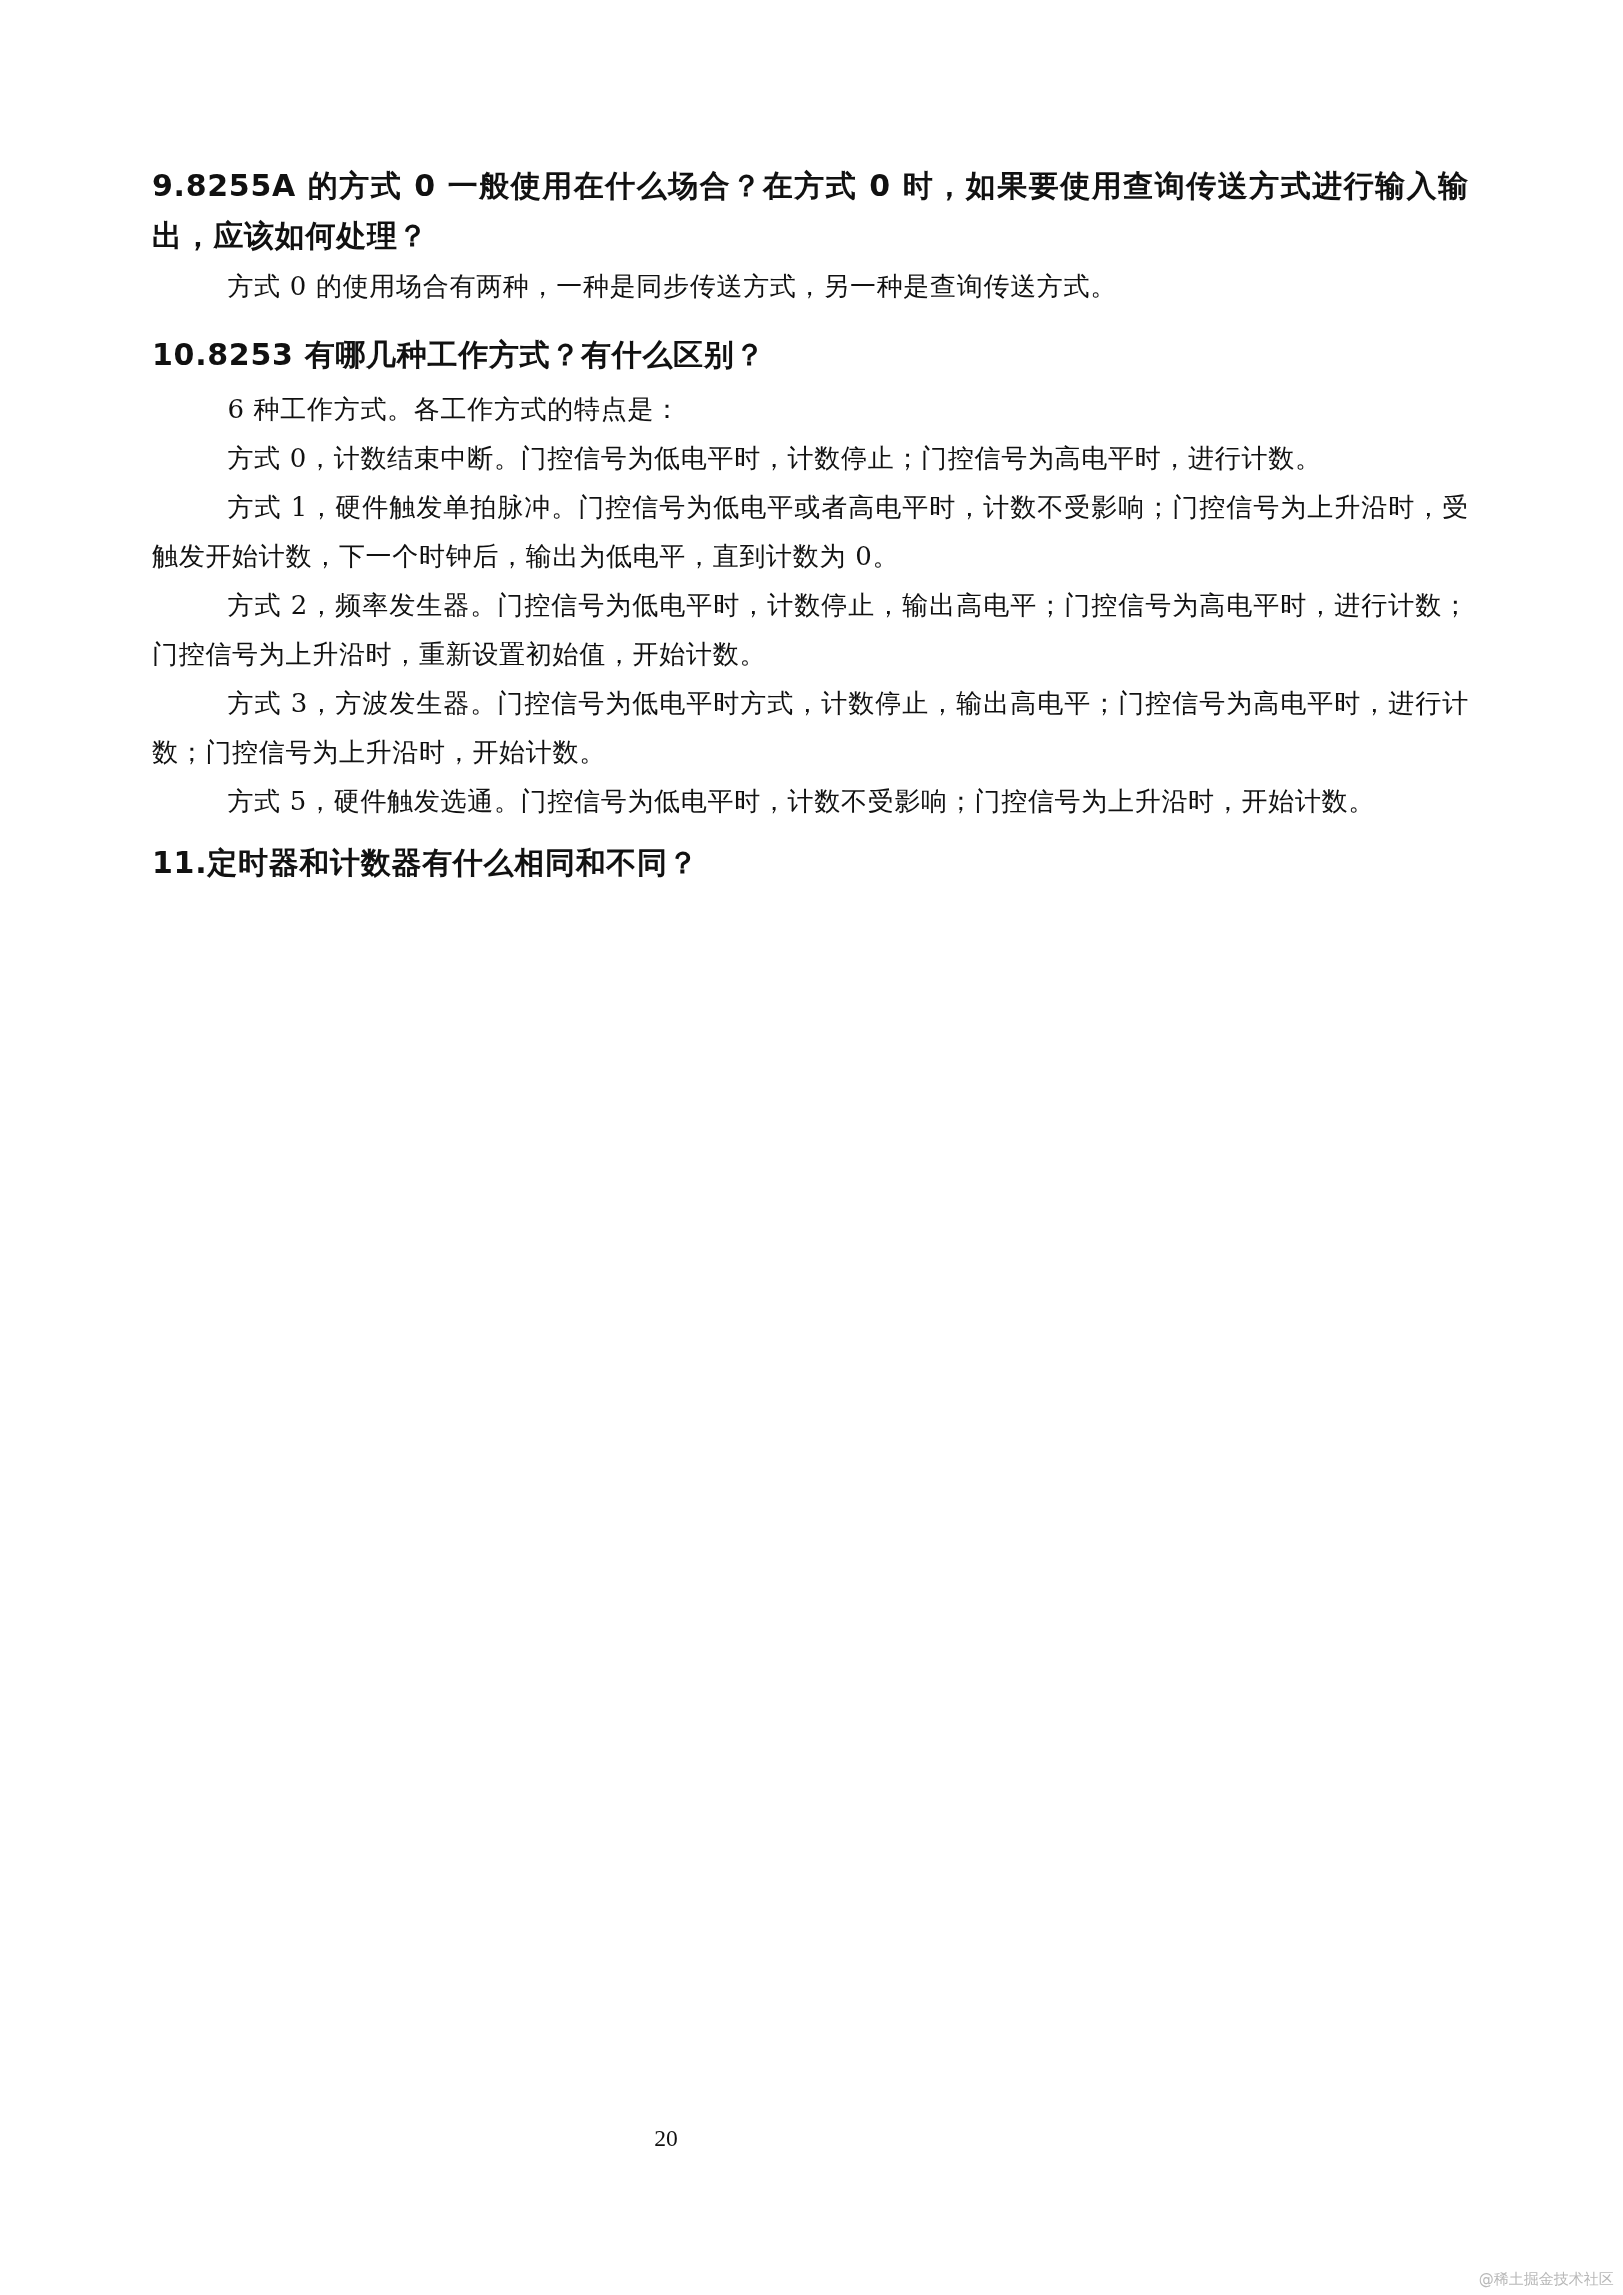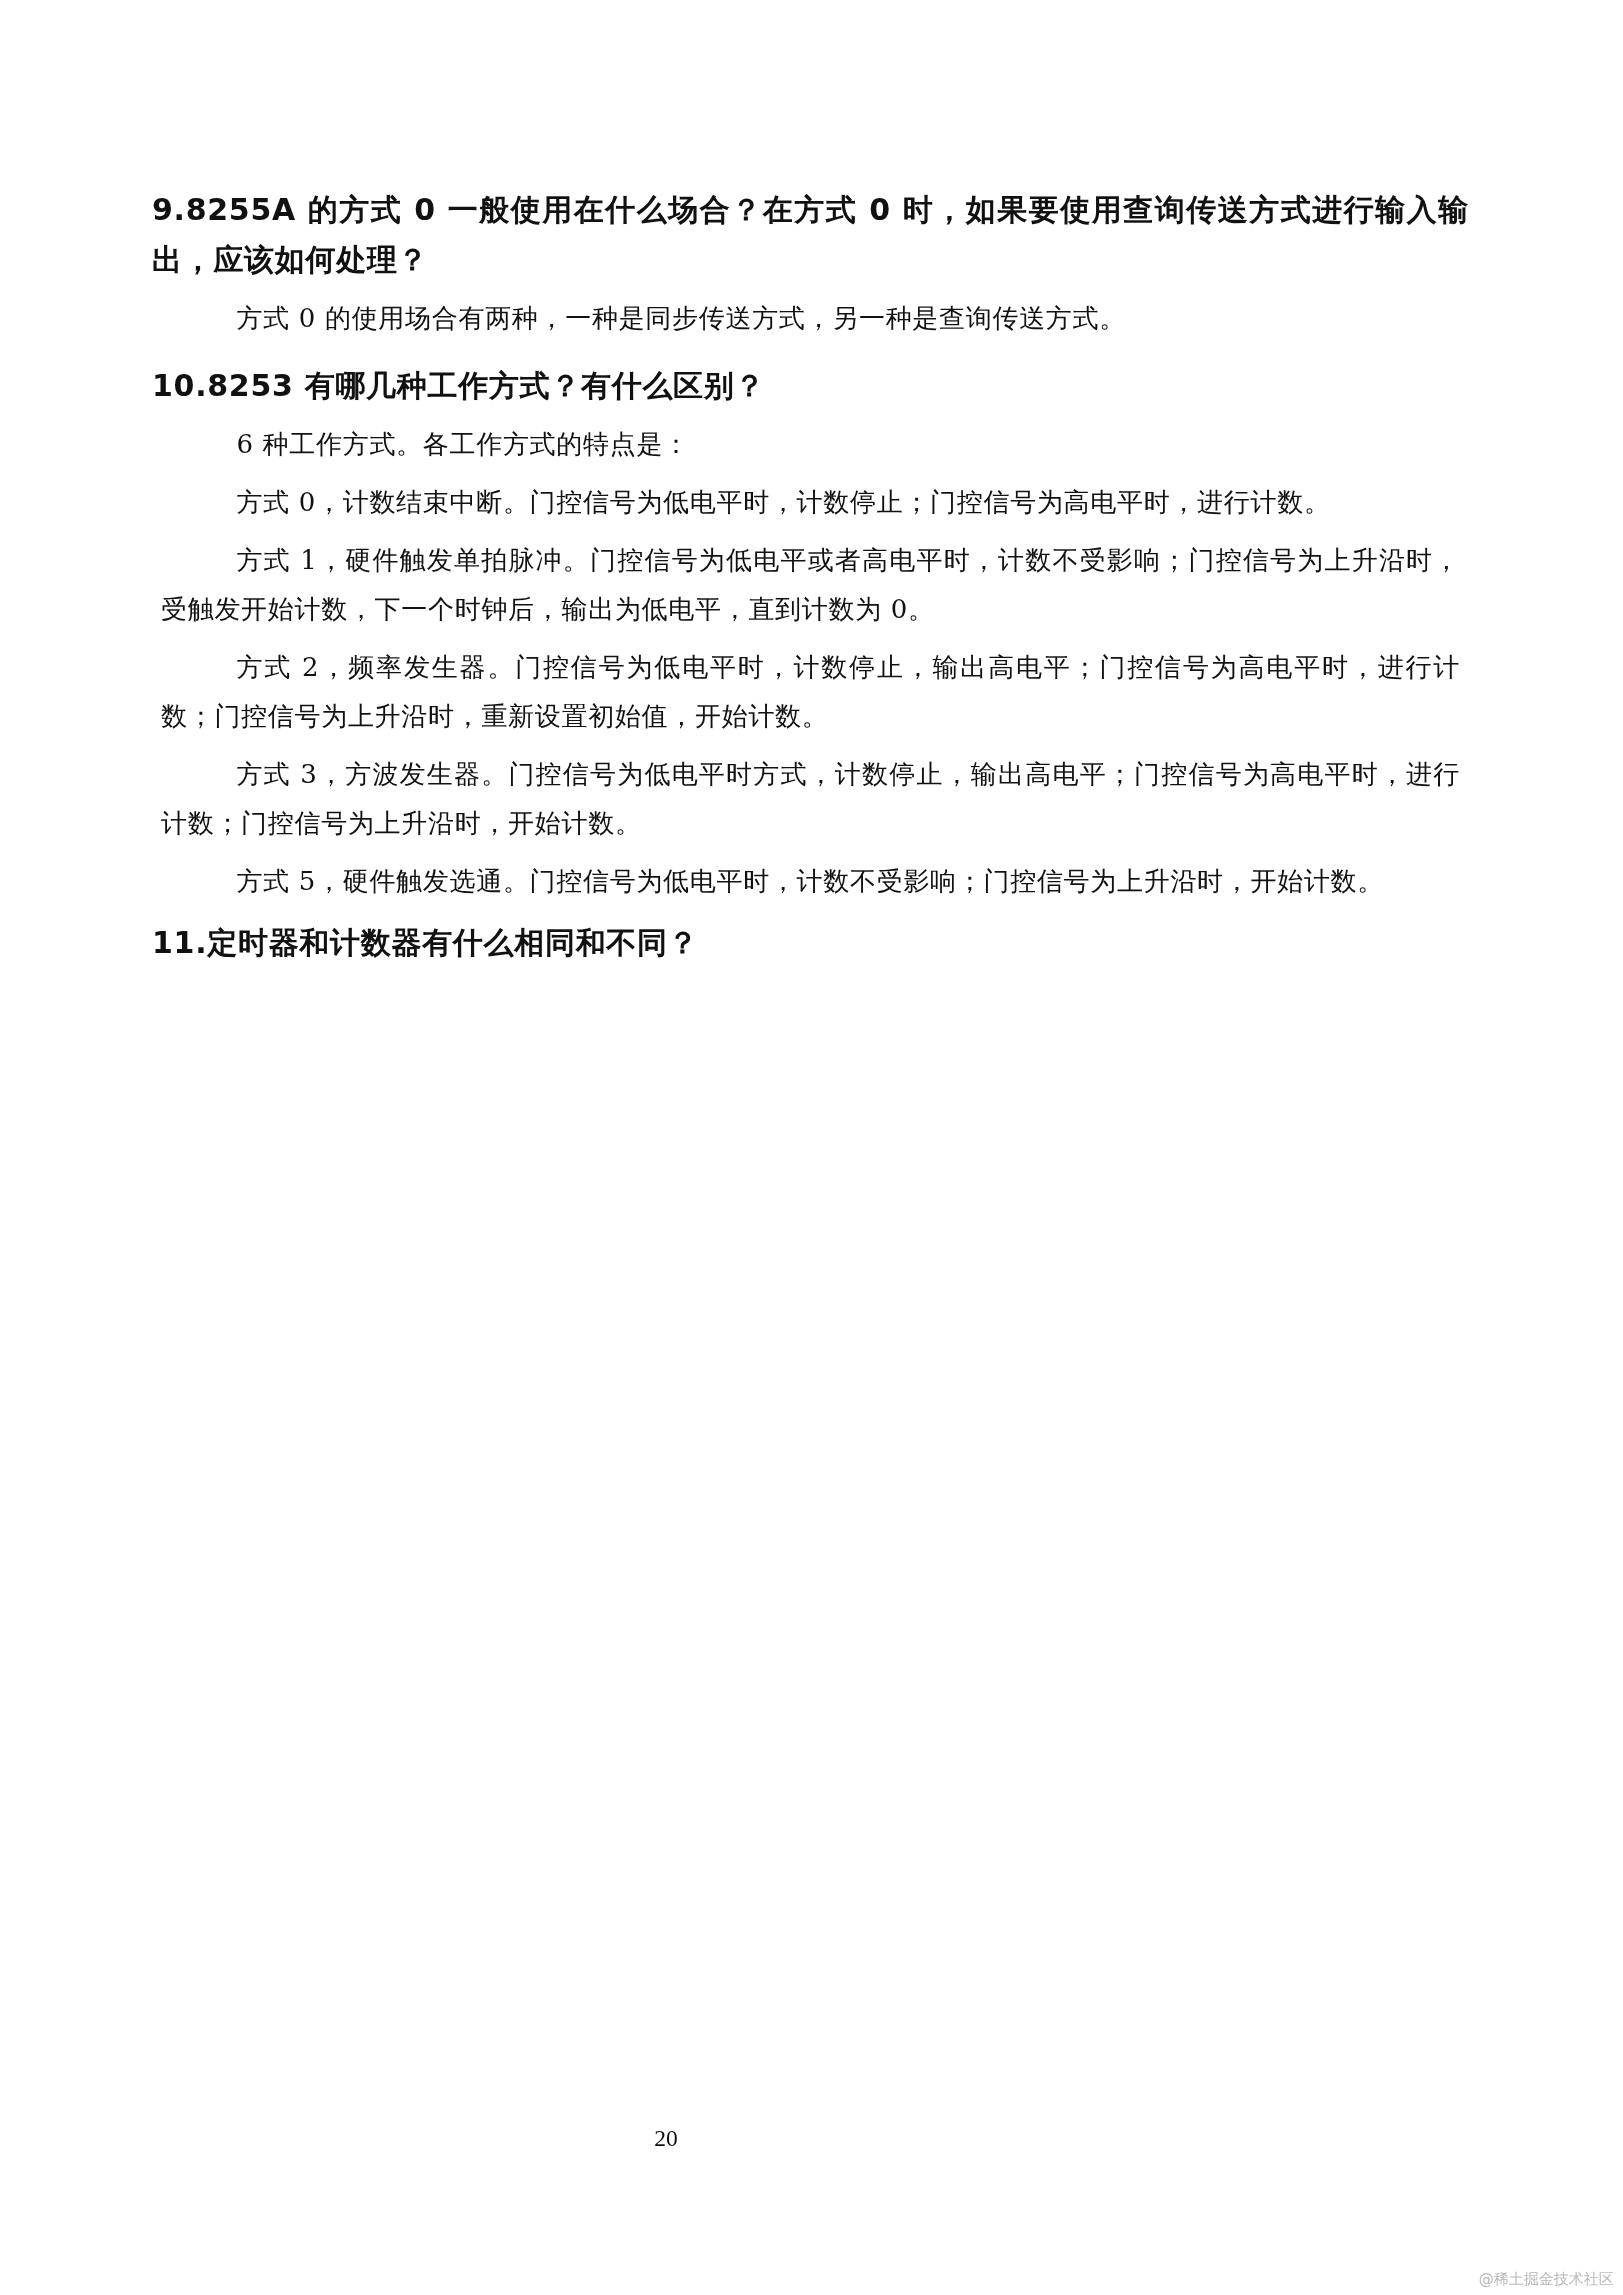--- a/index.html
+++ b/index.html
@@ -26,26 +26,26 @@
     font-weight: bold;
     font-size: 30px;
     line-height: 50px;
     margin: 0;
     letter-spacing: 0.7px;
     text-align: justify;
   }
   .para {
     font-size: 26px;
     line-height: 49px;
-    margin: 9px;
+    margin: 0;
     text-indent: 2.9em;
     text-align: justify;
     letter-spacing: 0.7px;
   }
-  .sec-9 .heading { margin-bottom: 1.3px; margin-top: 24px; }
+  .sec-9 .heading { margin-bottom: 1.3px; }
   .sec-10 { margin-top: 18.3px; }
   .sec-10 .heading { margin-bottom: 5.2px; }
   .sec-11 { margin-top: 11.8px; }
   .sec-11 .heading { margin-bottom: 19px; }
   .page-number {
     position: absolute;
     left: 0;
     width: 1332px;
     top: 2125px;
     text-align: center;

